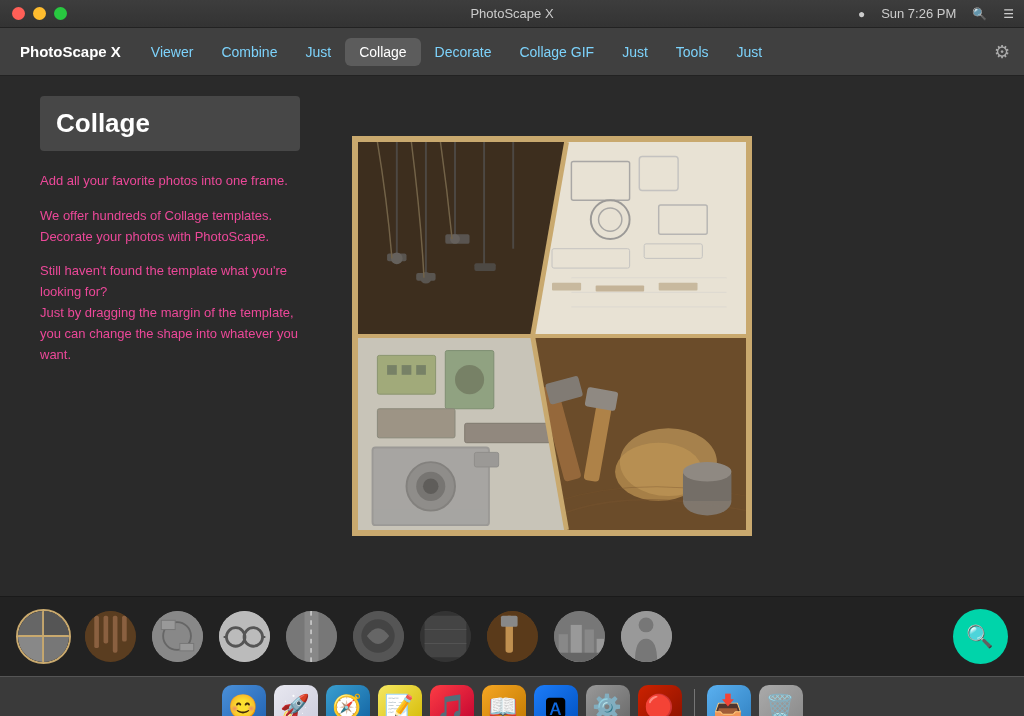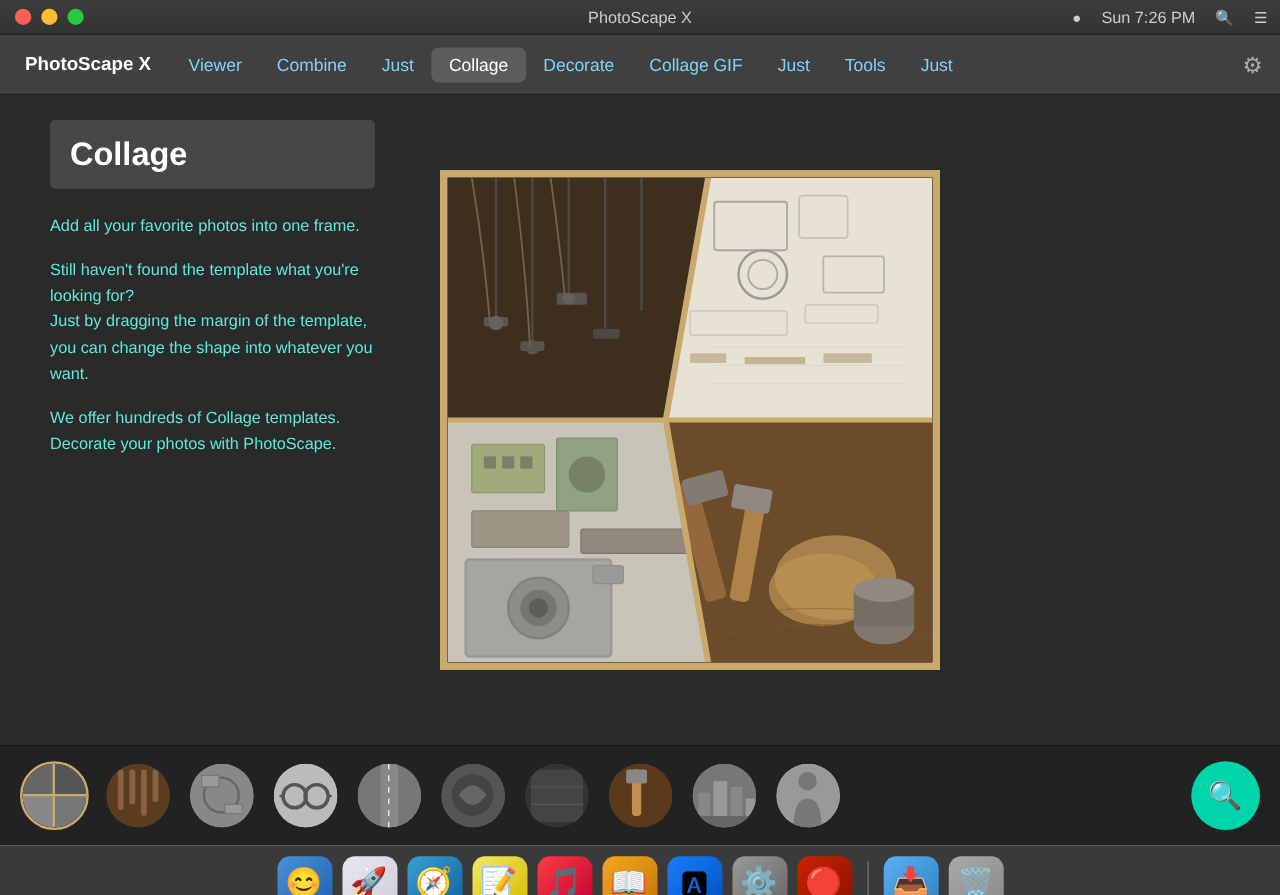--- a/index.html
+++ b/index.html
@@ -119,21 +119,21 @@
       font-weight: 600;
       color: #fff;
       margin-bottom: 20px;
       padding: 12px 16px;
       background: rgba(100,100,100,0.5);
       border-radius: 4px;
     }
     .left-panel-text {
       font-size: 13px;
       line-height: 1.6;
-      color: #5eead4;
+      color: #ec4899;
       margin-bottom: 14px;
     }
 
     
     .collage-container {
       width: 400px;
       height: 400px;
       margin-left: 80px;
       position: relative;
       border: 6px solid #c9a96e;
@@ -261,22 +261,22 @@
   <div class="nav-item">Just</div>
   <div class="nav-spacer"></div>
   <div class="nav-gear">⚙</div>
 </div>
 
 <div class="main-content">
 
   <div class="left-panel">
     <div class="left-panel-title">Collage</div>
     <p class="left-panel-text">Add all your favorite photos into one frame.</p>
+    <p class="left-panel-text">We offer hundreds of Collage templates. Decorate your photos with PhotoScape.</p>
     <p class="left-panel-text">Still haven't found the template what you're looking for?<br>Just by dragging the margin of the template, you can change the shape into whatever you want.</p>
-    <p class="left-panel-text">We offer hundreds of Collage templates. Decorate your photos with PhotoScape.</p>
   </div>
 
   <div class="collage-container">
     <svg class="collage-svg" viewBox="0 0 400 400" xmlns="http://www.w3.org/2000/svg">
 
       <clipPath id="clip-tl">
         <polygon points="0,0 215,0 180,200 0,200"></polygon>
       </clipPath>
       <rect x="0" y="0" width="215" height="200" fill="#3d2e1e" clip-path="url(#clip-tl)"></rect>
 

